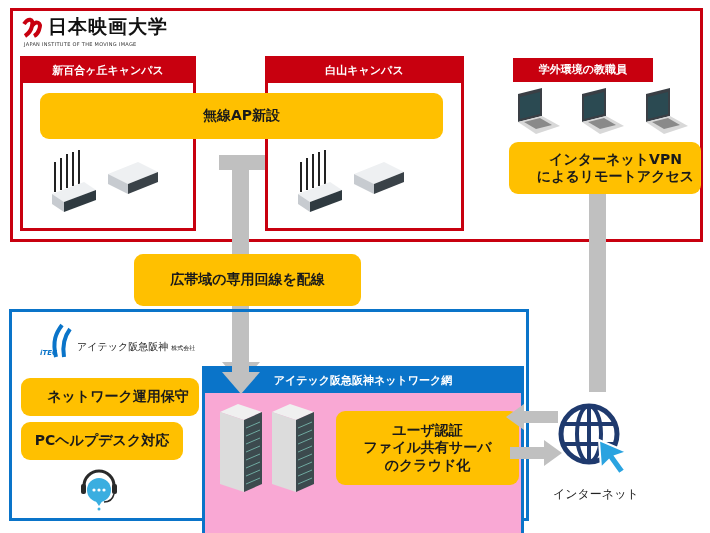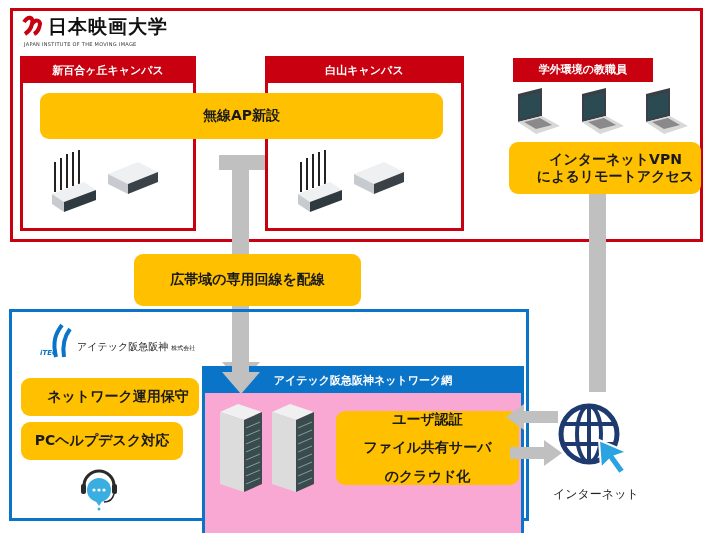--- a/index.html
+++ b/index.html
@@ -5,41 +5,41 @@
   html, body { margin:0; padding:0; background:#ffffff; }
   body { width:710px; height:533px; position:relative; overflow:hidden;
          font-family:"DejaVu Sans", "Liberation Sans", sans-serif; color:#1a1a1a; }
   .abs { position:absolute; }
 
   
   .jmi-frame { left:10px; top:8px; width:693px; height:234px; border:3px solid #c8000f; box-sizing:border-box; }
   .itec-frame { left:9px; top:309px; width:520px; height:212px; border:3px solid #0a74c9; box-sizing:border-box; }
 
   
-  .jmi-logo { left:22px; top:14px; display:flex; }
+  .jmi-logo { left:22px; top:14px; display:flex; align-items:center; }
   .jmi-mark { width:22px; height:22px; }
   .jmi-name { font-size:19px; font-weight:bold; letter-spacing:1px; margin-left:4px; color:#111; }
   .jmi-sub { left:24px; top:41px; font-size:5px; letter-spacing:0.3px; color:#333; }
 
   
   .campus { border:3px solid #c8000f; box-sizing:border-box; background:#fff; }
   .campus-head { background:#c8000f; color:#fff; font-size:11px; font-weight:bold; text-align:center; height:24px; line-height:24px; }
   .campus-a { left:20px; top:56px; width:176px; height:175px; }
   .campus-b { left:265px; top:56px; width:199px; height:175px; }
 
   .remote-head { left:513px; top:58px; width:140px; height:24px; background:#c8000f; color:#fff; font-size:11px; font-weight:bold; text-align:center; line-height:24px; }
 
   
   .orange { background:#ffc000; border-radius:9px; font-weight:bold; color:#1a1a1a; display:flex; align-items:center; justify-content:center; text-align:center; flex-direction:column; line-height:1.25; }
   .ob-ap { left:40px; top:93px; width:403px; height:46px; font-size:14px; }
   .ob-vpn { left:509px; top:142px; width:171px; height:52px; font-size:14px;padding-left:21px; }
   .ob-line { left:134px; top:254px; width:227px; height:52px; font-size:14px; }
   .ob-ops { left:21px; top:378px; width:162px; height:38px; font-size:14px;padding-left:16px; }
   .ob-help { left:21px; top:422px; width:162px; height:38px; font-size:14px; }
-  .ob-cloud { left:336px; top:411px; width:183px; height:74px; font-size:14px;justify-content:space-between; }
+  .ob-cloud { left:336px; top:411px; width:183px; height:74px; font-size:14px; }
 
   
   .net { left:202px; top:366px; width:322px; height:179px; border:3px solid #0a74c9; box-sizing:border-box; background:#f9a8d4; }
   .net-head { background:#0a74c9; color:#fff; font-size:11px; font-weight:bold; text-align:center; height:24px; line-height:24px; }
 
   
   .gray { background:#c0c0c0; }
 
   .itec-logo { left:40px; top:323px; }
   .itec-name { left:77px; top:340px; font-size:10px; color:#222; }

